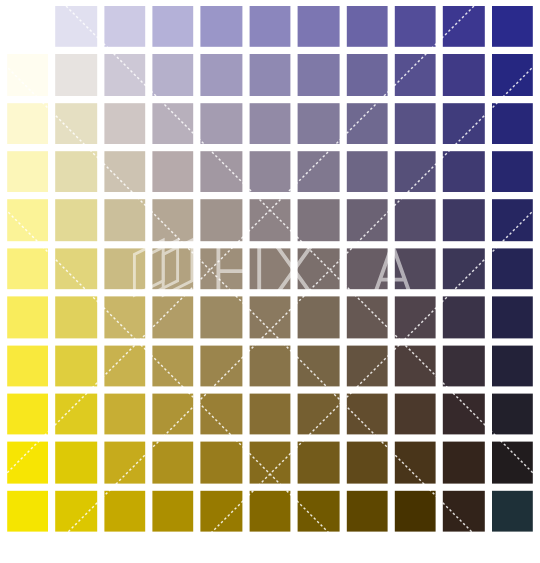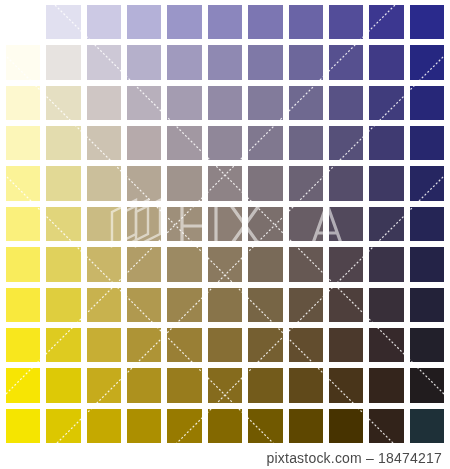--- a/index.html
+++ b/index.html
@@ -485,15 +485,14 @@
 
         <path d="M124 8 L154 50 M154 8 L124 50"></path>
 
         <path d="M164 9 L198 9 M181 9 L181 50"></path>
 
         <path d="M206 50 L221 8 L236 50 M211 37 L231 37"></path>
       </g>
     </svg>
   </div>
 
-  <div id="footer-credit">pixtastock.com – 18474217</div>
 
 </div>
 
 </body></html>

